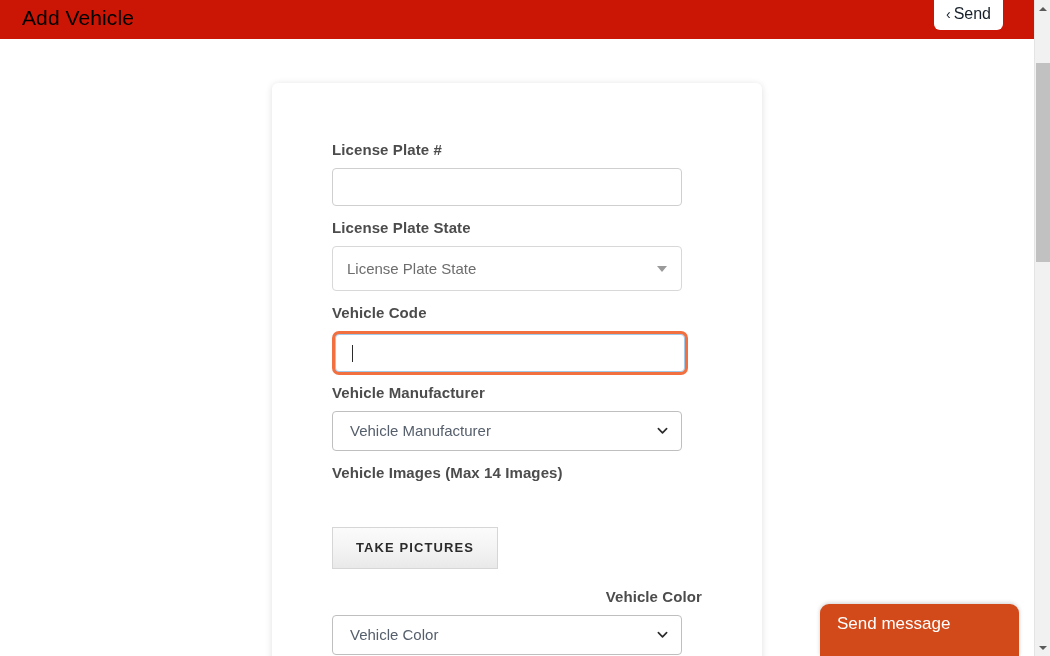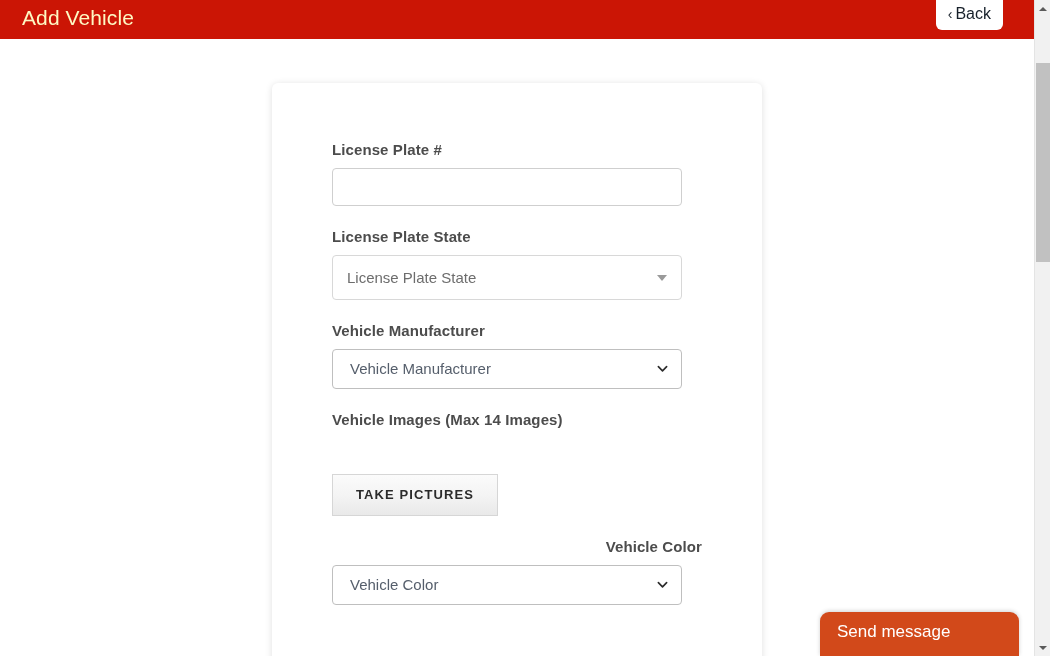--- a/index.html
+++ b/index.html
@@ -34,21 +34,21 @@
     width: 1034px;
     height: 39px;
     background: #cb1505;
   }
   .app-title {
     position: absolute;
     left: 22px;
     top: 3px;
     font-size: 21px;
     line-height: 30px;
-    color: #fef9c3;
+    color: #000000;
     font-weight: 400;
     letter-spacing: 0.1px;
     white-space: nowrap;
   }
   .back-button {
     position: absolute;
     right: 31px;
     top: -8px;
     height: 38px;
     min-width: 60px;
@@ -99,21 +99,21 @@
 
   
   .field-label {
     font-size: 15px;
     font-weight: bold;
     color: #4c4c4c;
     letter-spacing: 0.1px;
     margin: 0 0 9px 0;
     line-height: 18px;
   }
-  .field-group { margin-bottom: 22px; }
+  .field-group { margin-bottom: 13px; }
 
   .text-input {
     display: block;
     width: 350px;
     height: 38px;
     box-sizing: border-box;
     border: 1px solid #cfcfcf;
     border-radius: 4px;
     background: #ffffff;
     font-family: "Liberation Sans", sans-serif;
@@ -229,21 +229,21 @@
     cursor: pointer;
     line-height: 14px;
   }
 
   
   .chat-widget {
     position: absolute;
     right: 15px;
     bottom: 0;
     width: 199px;
-    height: 44px;
+    height: 52px;
     background: #d2491a;
     border-radius: 9px 9px 0 0;
     cursor: pointer;
     box-shadow: 0 -1px 4px rgba(0,0,0,0.18);
   }
   .chat-widget .chat-label {
     position: absolute;
     left: 17px;
     top: 10px;
     font-size: 17px;
@@ -302,40 +302,49 @@
 </style>
 </head>
 <body>
 
 <div class="viewport">
 
   <div class="app-header">
     <div class="app-title">Add Vehicle</div>
     <div class="back-button">
       <span class="back-chevron">‹</span>
-      <span class="back-label">Back</span>
+      <span class="back-label">Send</span>
     </div>
   </div>
 
   <div class="card">
     <div class="card-inner">
 
       <div class="field-group">
         <div class="field-label">License Plate #</div>
         <input class="text-input" type="text" placeholder="" style="">
       </div>
 
       <div class="field-group">
         <div class="field-label">License Plate State</div>
         <div class="custom-select">
           <span class="cs-value">License Plate State</span>
           <span class="cs-arrow"></span>
         </div>
       </div>
 
+      <div class="field-group" style="margin-bottom:9px;">
+        <div class="field-label">Vehicle Code</div>
+        <div class="focus-wrap">
+          <span class="caret-input">
+            <input class="text-input" type="text" placeholder="" style="">
+            <span class="caret"></span>
+          </span>
+        </div>
+      </div>
 
       <div class="field-group">
         <div class="field-label">Vehicle Manufacturer</div>
         <div class="native-select">
           <span class="ns-value">Vehicle Manufacturer</span>
           <span class="ns-chevron">
             <svg viewBox="0 0 12 12" width="11" height="11" aria-hidden="true">
               <path d="M1.5 4 L6 8.5 L10.5 4" fill="none" stroke="#2b2b2b" stroke-width="1.8" stroke-linecap="round" stroke-linejoin="round"></path>
             </svg>
           </span>

